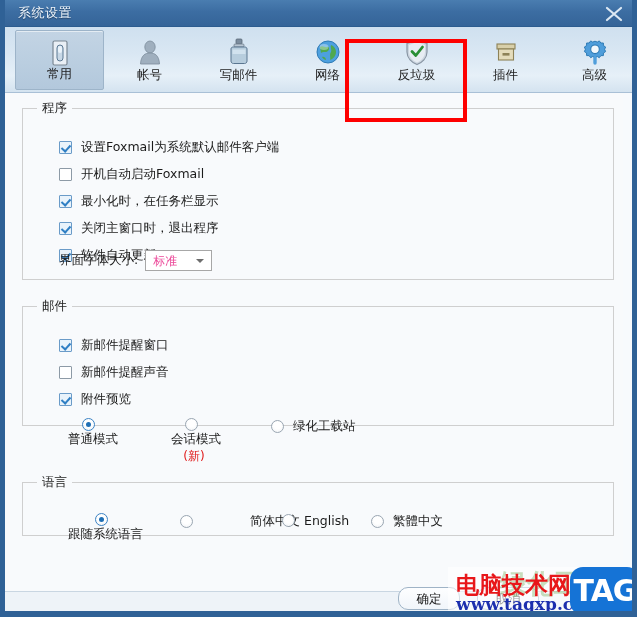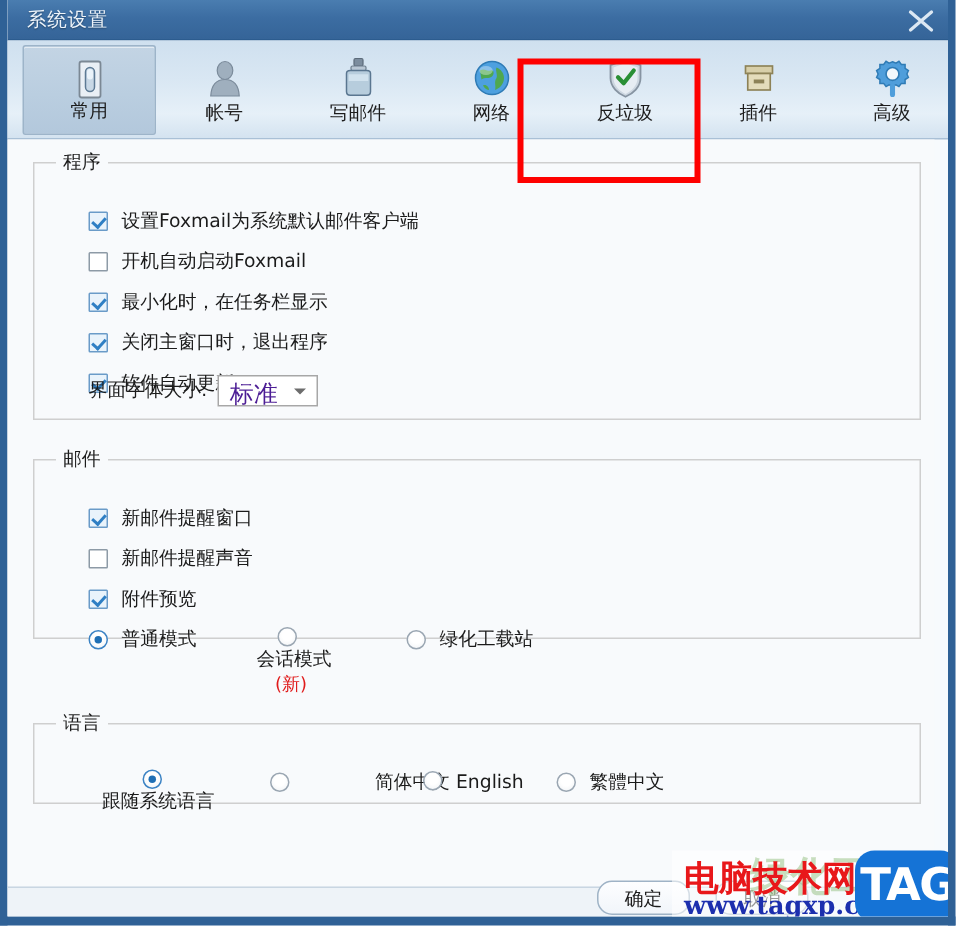--- a/index.html
+++ b/index.html
@@ -203,22 +203,22 @@
     width: 67px; height: 21px;
     box-sizing: border-box;
     border: 1px solid #a7a7a7;
     background: #ffffff;
     position: relative;
     cursor: pointer;
   }
   #fontsize-value {
     position: absolute;
     left: 7px; top: 2px;
-    font-size: 16px;
-    color: #4c1d95;
+    font-size: 12px;
+    color: #ec4899;
   }
   #fontsize-arrow {
     position: absolute;
     right: 7px; top: 8px;
     width: 0; height: 0;
     border-left: 4px solid transparent;
     border-right: 4px solid transparent;
     border-top: 4px solid #6d6d6d;
   }
 
@@ -459,21 +459,21 @@
       <div class="row" style="left:36px; top:49px;">
         <span class="cbox"></span>
         <span class="lbl">新邮件提醒声音</span>
       </div>
 
       <div class="row" style="left:36px; top:76px;">
         <span class="cbox checked"></span>
         <span class="lbl">附件预览</span>
       </div>
 
-      <div class="row" style="left:36px; top:103px;">
+      <div class="row" style="left:36px; top:103px;flex-direction:column;">
         <span class="radio checked"></span>
         <span class="lbl">普通模式</span>
       </div>
 
       <div class="row" style="left:139px; top:103px;flex-direction:column;">
         <span class="radio"></span>
         <span class="lbl">会话模式</span>
         <span class="tag-new">(新)</span>
       </div>
 

